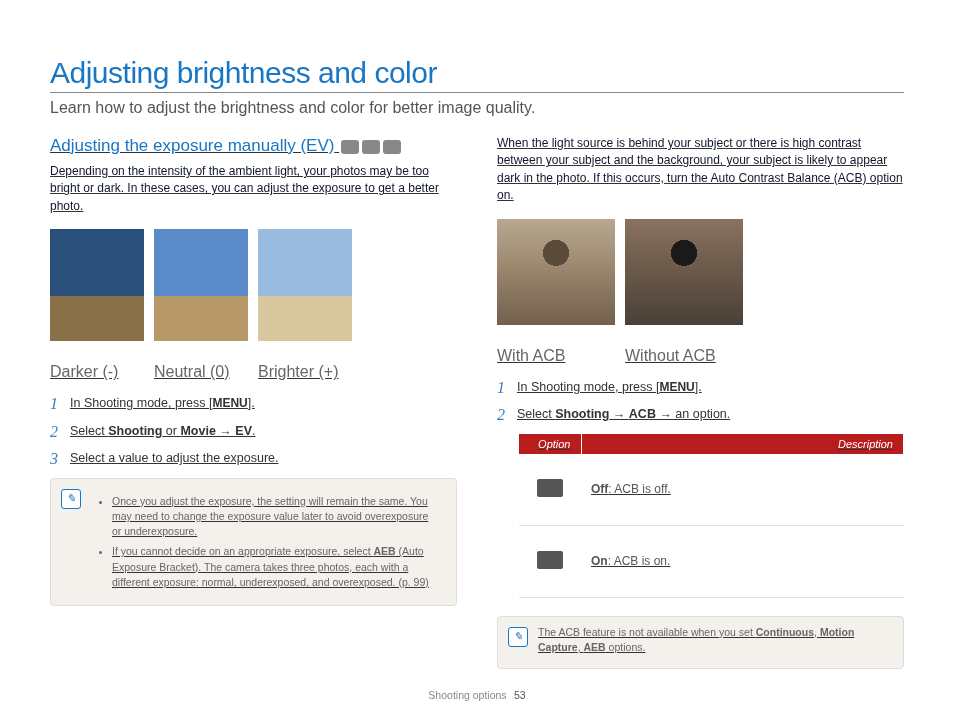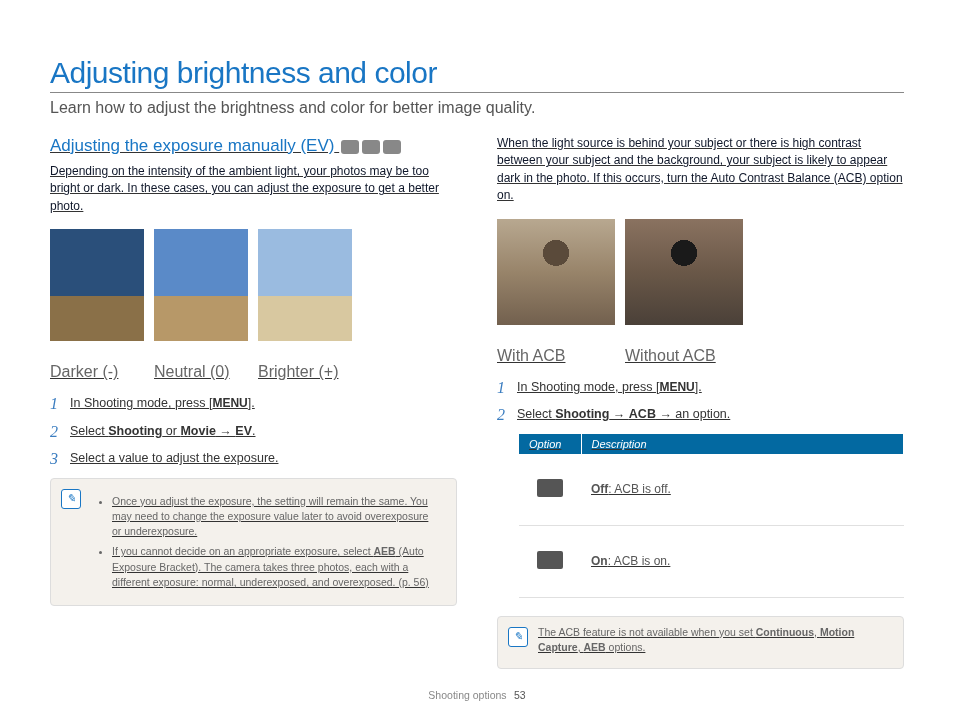--- a/index.html
+++ b/index.html
@@ -153,25 +153,25 @@
     line-height: 1.45;
     margin-bottom: 5px;
   }
   .opt-table {
     border-collapse: collapse;
     width: calc(100% - 22px);
     margin-left: 22px;
     margin-top: 4px;
   }
   .opt-table th {
-    background: #0369a1;
+    background: #b91c1c;
     color: #fff;
     font-weight: normal;
     font-size: 11px;
-    text-align: left;
+    text-align: right;
     padding: 4px 10px;
     font-style: italic;
     border-right: 1px solid #fff;
   }
   .opt-table td {
     border-bottom: 1px solid #e0e0e0;
     padding: 25px 10px;
     font-size: 12px;
     color: #555;
     vertical-align: middle;
@@ -245,21 +245,21 @@
         <span>Select </span><b>Shooting</b><span> or </span><b>Movie</b><span> → </span><b>EV</b><span>.</span>
       </li>
       <li>Select a value to adjust the exposure.</li>
     </ol>
 
     <div class="note-box">
       <div class="note-icon">✎</div>
       <ul>
         <li>Once you adjust the exposure, the setting will remain the same. You may need to change the exposure value later to avoid overexposure or underexposure.</li>
         <li>
-          <span>If you cannot decide on an appropriate exposure, select </span><b>AEB</b><span> (Auto Exposure Bracket). The camera takes three photos, each with a different exposure: normal, underexposed, and overexposed. (p. 56)</span>
+          <span>If you cannot decide on an appropriate exposure, select </span><b>AEB</b><span> (Auto Exposure Bracket). The camera takes three photos, each with a different exposure: normal, underexposed, and overexposed. (p. 99)</span>
         </li>
       </ul>
     </div>
   </div>
 
   <div class="col">
     <p class="body">When the light source is behind your subject or there is high contrast between your subject and the background, your subject is likely to appear dark in the photo. If this occurs, turn the Auto Contrast Balance (ACB) option on.</p>
 
     <div class="img-row">
       <div class="img-col">

